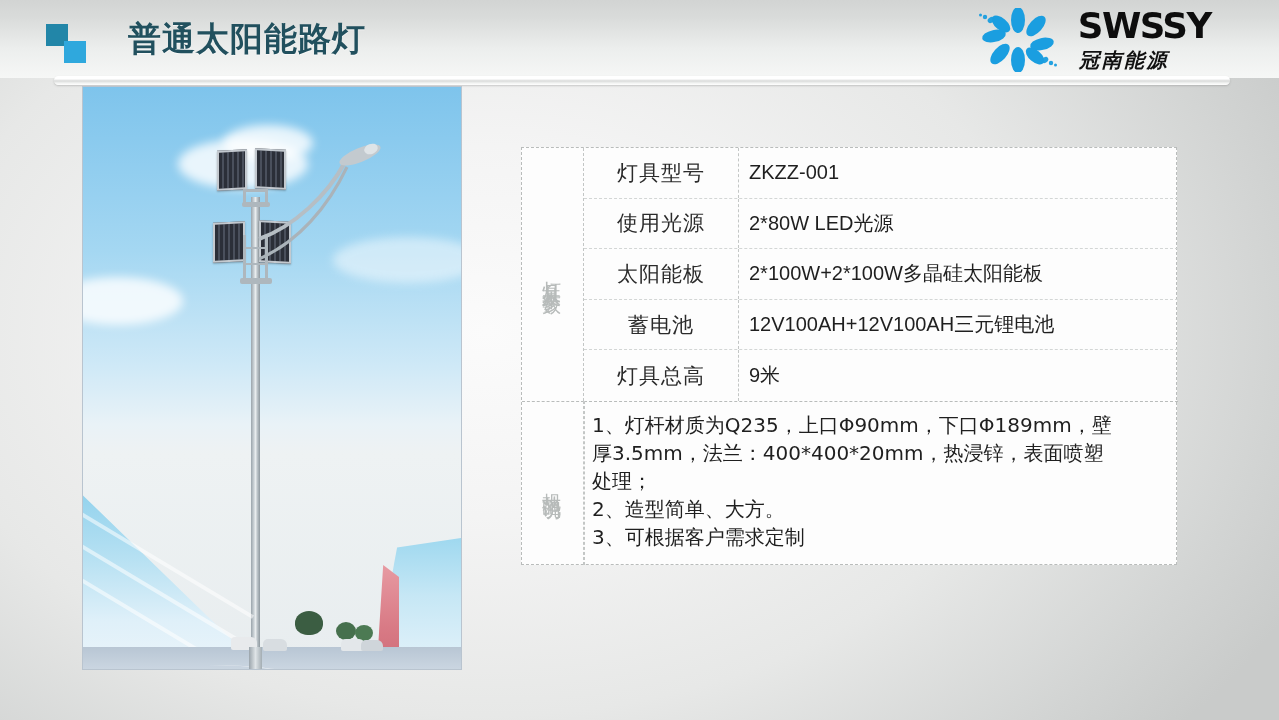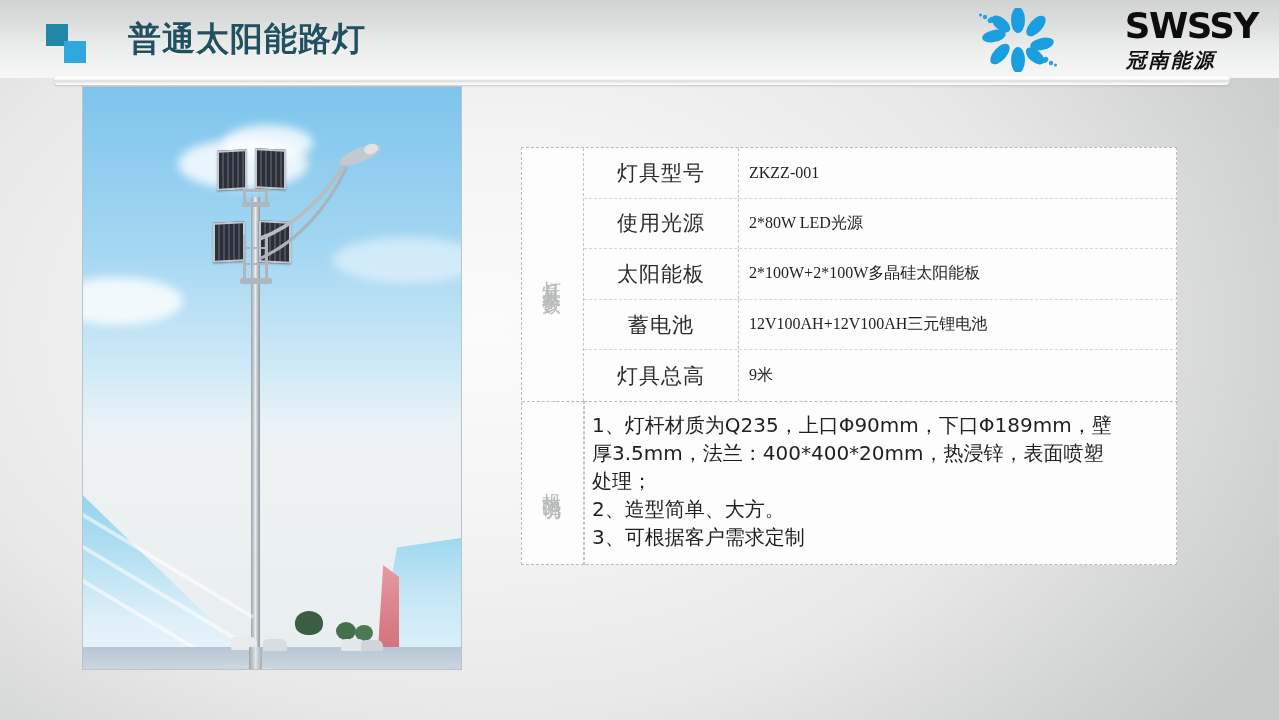--- a/index.html
+++ b/index.html
@@ -43,21 +43,21 @@
   #title-divider {
     position: absolute; left: 54px; top: 76px; width: 1176px; height: 9px;
     background: linear-gradient(180deg,#ffffff 0%, #ffffff 32%, #d9dbda 55%, #f2f3f2 78%, #ffffff 100%);
     border-radius: 5px;
     box-shadow: 0 1px 2px rgba(120,120,120,.35);
   }
 
   
   #logo { position: absolute; right: 62px; top: 6px; width: 250px; height: 68px; }
   #logo-mark { position: absolute; left: 0; top: 2px; width: 102px; height: 64px; }
-  #logo-text { position: absolute; left: 112px; top: 2px; margin-left: 47px; }
+  #logo-text { position: absolute; left: 112px; top: 2px; }
   #logo-word {
     font-size: 35px; font-weight: bold; color: #0d0d0d;
     letter-spacing: -1.5px;
     font-family: "DejaVu Sans", "Liberation Sans", sans-serif;
     transform: scaleX(1.02);
     line-height: 36px;
   }
   #logo-sub {
     font-size: 20px; font-weight: bold; color: #111;
     letter-spacing: 2.5px; margin-top: 3px;
@@ -127,22 +127,22 @@
   .srow:last-child { border-bottom: none; }
   .scell-label {
     width: 155px; display: flex; align-items: center; justify-content: center;
     font-size: 21px; color: #2b2b2b; letter-spacing: 1px;
     border-right: 1px dashed #c3c6c5;
     font-family: "DejaVu Sans", "Liberation Sans", sans-serif;
   }
   .scell-value {
     flex: 1; display: flex; align-items: center;
     padding-left: 10px;
-    font-size: 16px; color: #1f1f1f;
-    font-family: Liberation Serif, serif;
+    font-size: 20px; color: #1f1f1f;
+    font-family: Liberation Sans, sans-serif;
   }
 
   #spec-body {
     position: absolute; left: 62px; top: 253px; width: 594px; height: 164px;
     border-top: 1px dashed #b9bcbb;
     border-left: 1px dashed #c3c6c5;
     padding: 9px 8px 0 7px;
     font-size: 20px; line-height: 28px; color: #1f1f1f;
     font-family: "DejaVu Sans", "Liberation Sans", sans-serif;
   }

